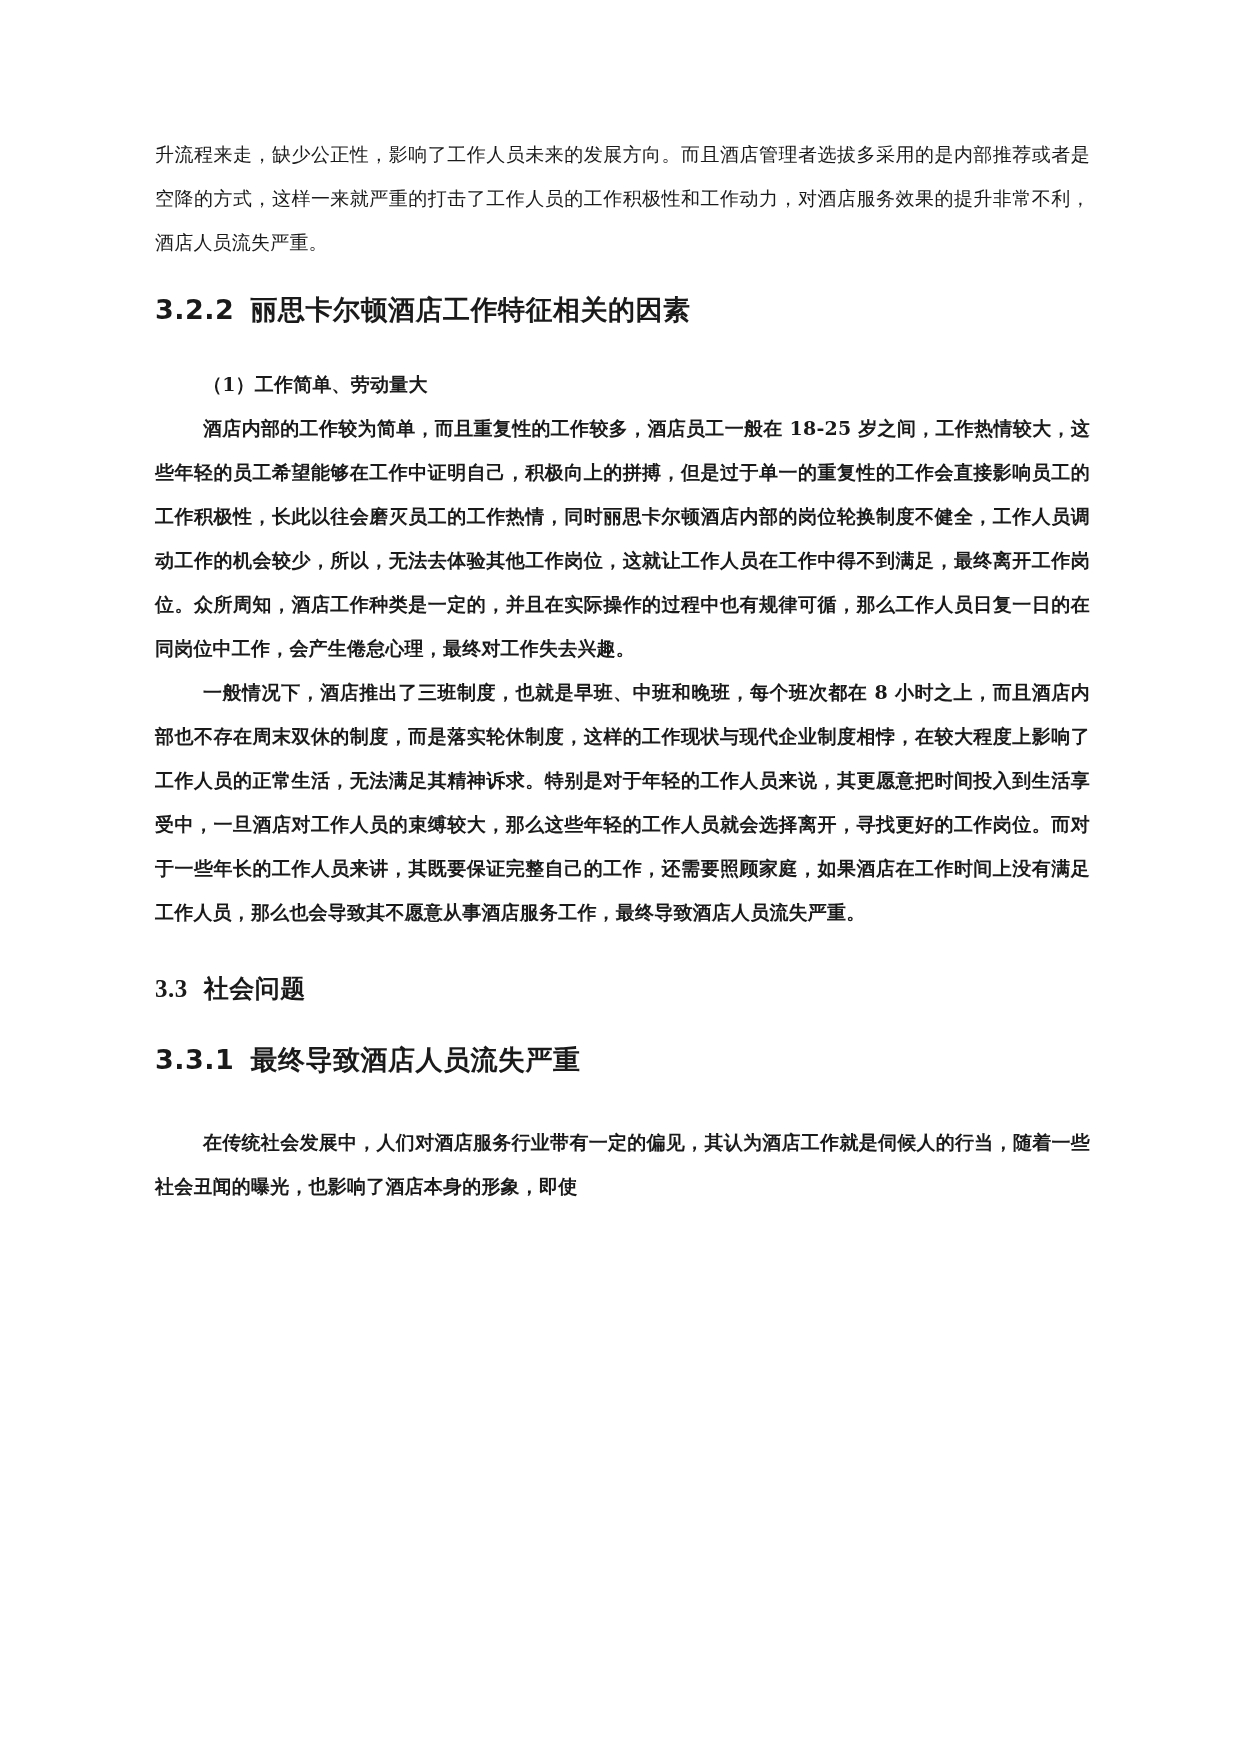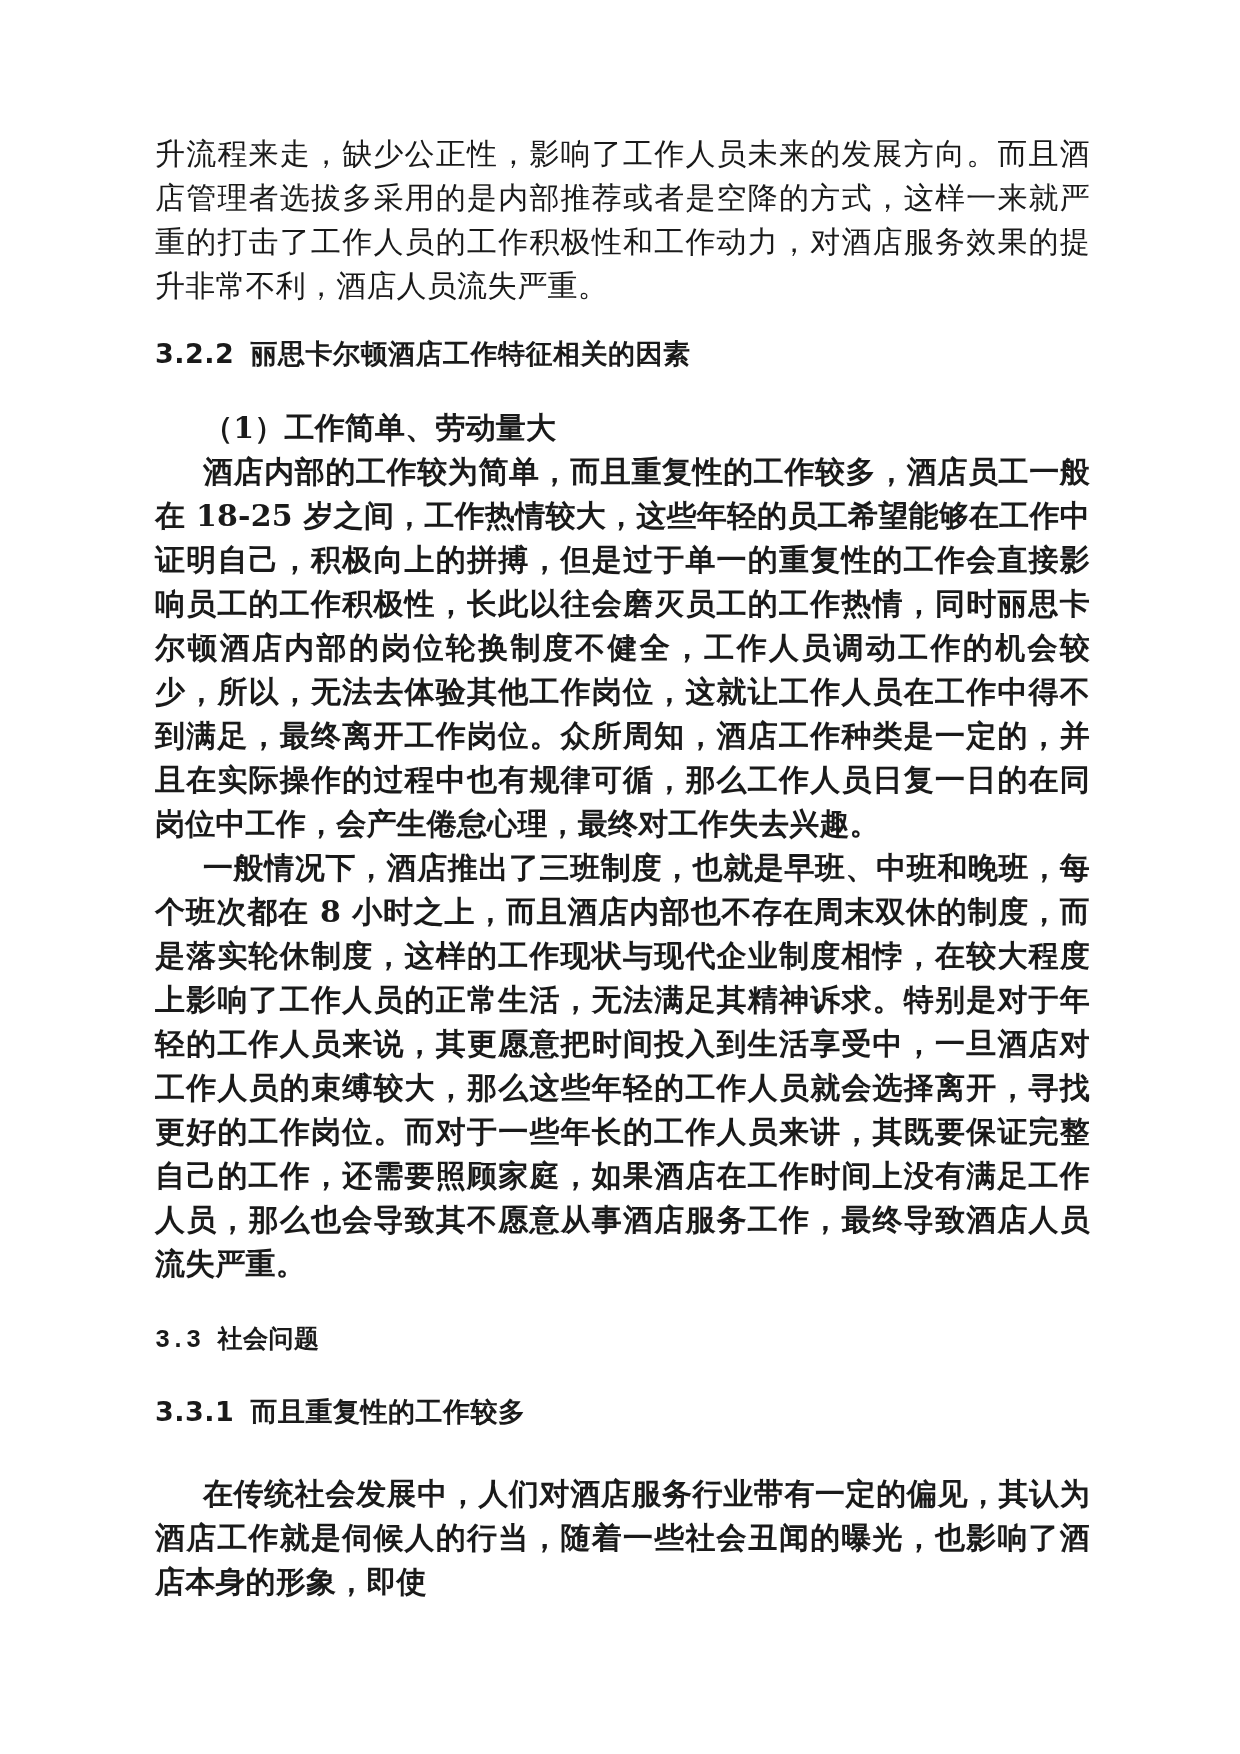--- a/index.html
+++ b/index.html
@@ -14,41 +14,41 @@
     position: relative;
     background: #ffffff;
     box-sizing: border-box;
     padding: 132px 150px 0 155px;
     font-family: "DejaVu Serif", "Liberation Serif", serif;
     color: #1a1a1a;
     overflow: hidden;
   }
   .body-text {
     font-family: "DejaVu Serif", "Liberation Serif", serif;
-    font-size: 30px;
+    font-size: 19px;
     line-height: 44px;
     text-align: justify;
     text-justify: inter-ideograph;
     letter-spacing: 0.2px;
     margin: 0;
   }
   .indent {
     text-indent: 48px;
     font-weight: bold;
   }
   .heading-3 {
     font-family: "DejaVu Sans", "Liberation Sans", sans-serif;
     font-size: 27px;
     font-weight: 700;
     line-height: 40px;
     margin: 26px 0 22px 0;
     letter-spacing: 0.5px;
   }
   .heading-2 {
-    font-family: Liberation Mono, monospace;
+    font-family: Liberation Serif, serif;
     font-size: 25px;
     font-weight: 700;
     line-height: 42px;
     margin: 34px 0 30px 0;
     letter-spacing: 0.5px;
   }
   .heading-num {
     margin-right: 16px;
   }
   .spacer-sm { height: 10px; }
@@ -73,20 +73,20 @@
   <p class="body-text indent">酒店内部的工作较为简单，而且重复性的工作较多，酒店员工一般在 18-25 岁之间，工作热情较大，这些年轻的员工希望能够在工作中证明自己，积极向上的拼搏，但是过于单一的重复性的工作会直接影响员工的工作积极性，长此以往会磨灭员工的工作热情，同时丽思卡尔顿酒店内部的岗位轮换制度不健全，工作人员调动工作的机会较少，所以，无法去体验其他工作岗位，这就让工作人员在工作中得不到满足，最终离开工作岗位。众所周知，酒店工作种类是一定的，并且在实际操作的过程中也有规律可循，那么工作人员日复一日的在同岗位中工作，会产生倦怠心理，最终对工作失去兴趣。</p>
 
 
   <p class="body-text indent">一般情况下，酒店推出了三班制度，也就是早班、中班和晚班，每个班次都在 8 小时之上，而且酒店内部也不存在周末双休的制度，而是落实轮休制度，这样的工作现状与现代企业制度相悖，在较大程度上影响了工作人员的正常生活，无法满足其精神诉求。特别是对于年轻的工作人员来说，其更愿意把时间投入到生活享受中，一旦酒店对工作人员的束缚较大，那么这些年轻的工作人员就会选择离开，寻找更好的工作岗位。而对于一些年长的工作人员来讲，其既要保证完整自己的工作，还需要照顾家庭，如果酒店在工作时间上没有满足工作人员，那么也会导致其不愿意从事酒店服务工作，最终导致酒店人员流失严重。</p>
 
   <h2 class="heading-2">
     <span class="heading-num">3.3</span><span>社会问题</span>
   </h2>
 
   <h3 class="heading-3">
-    <span class="heading-num">3.3.1</span><span>而且重复性的工作较多</span>
+    <span class="heading-num">3.3.1</span><span>最终导致酒店人员流失严重</span>
   </h3>
 
   <div class="spacer-md"></div>
 
   <p class="body-text indent">在传统社会发展中，人们对酒店服务行业带有一定的偏见，其认为酒店工作就是伺候人的行当，随着一些社会丑闻的曝光，也影响了酒店本身的形象，即使</p>
 
 </div>
 
 </body></html>

